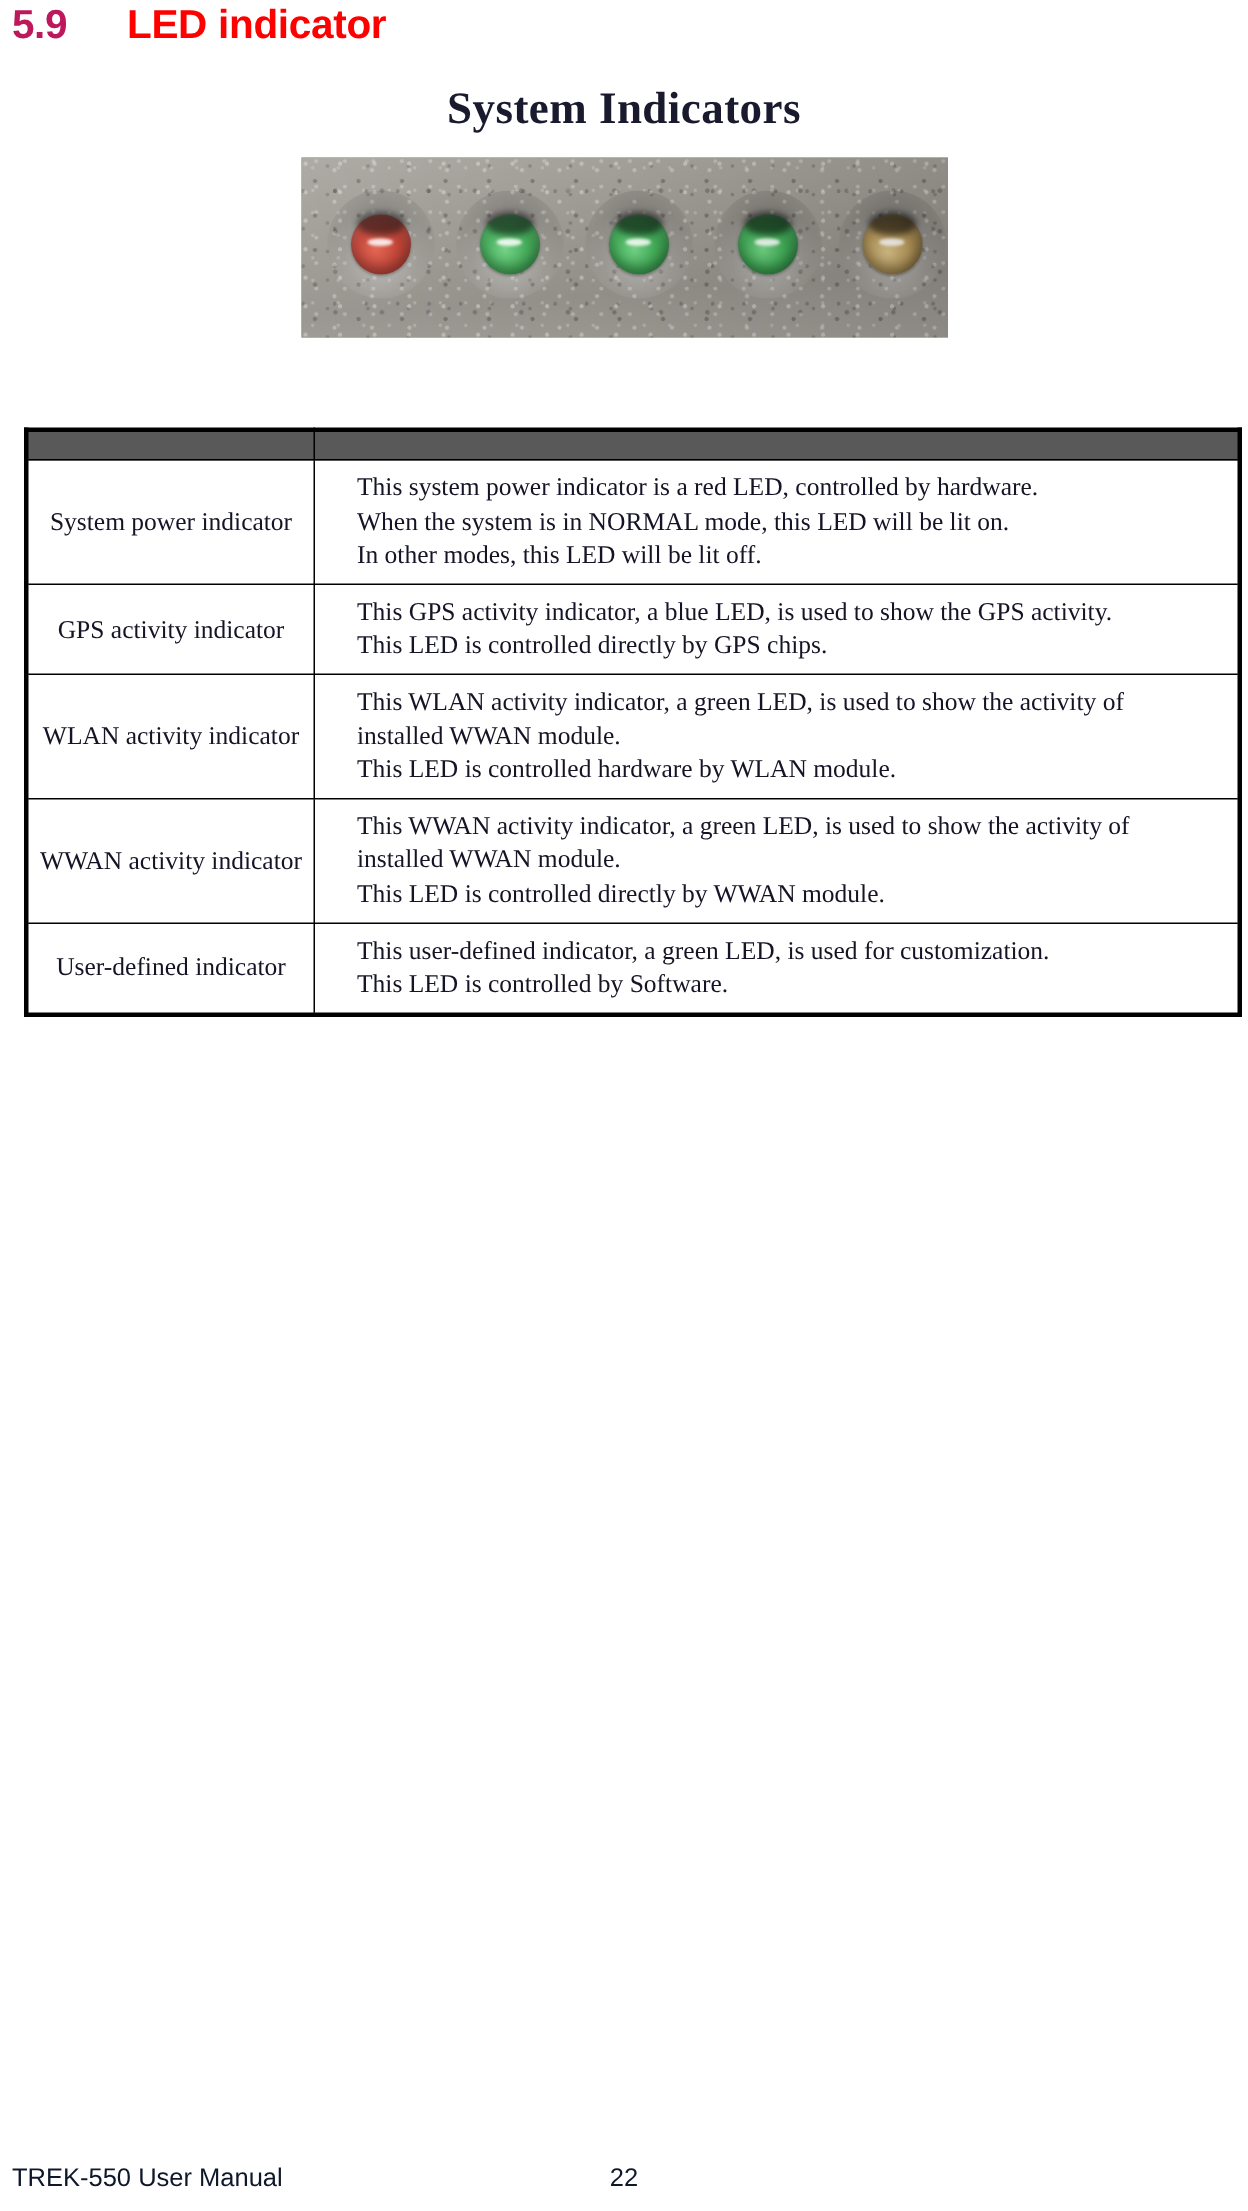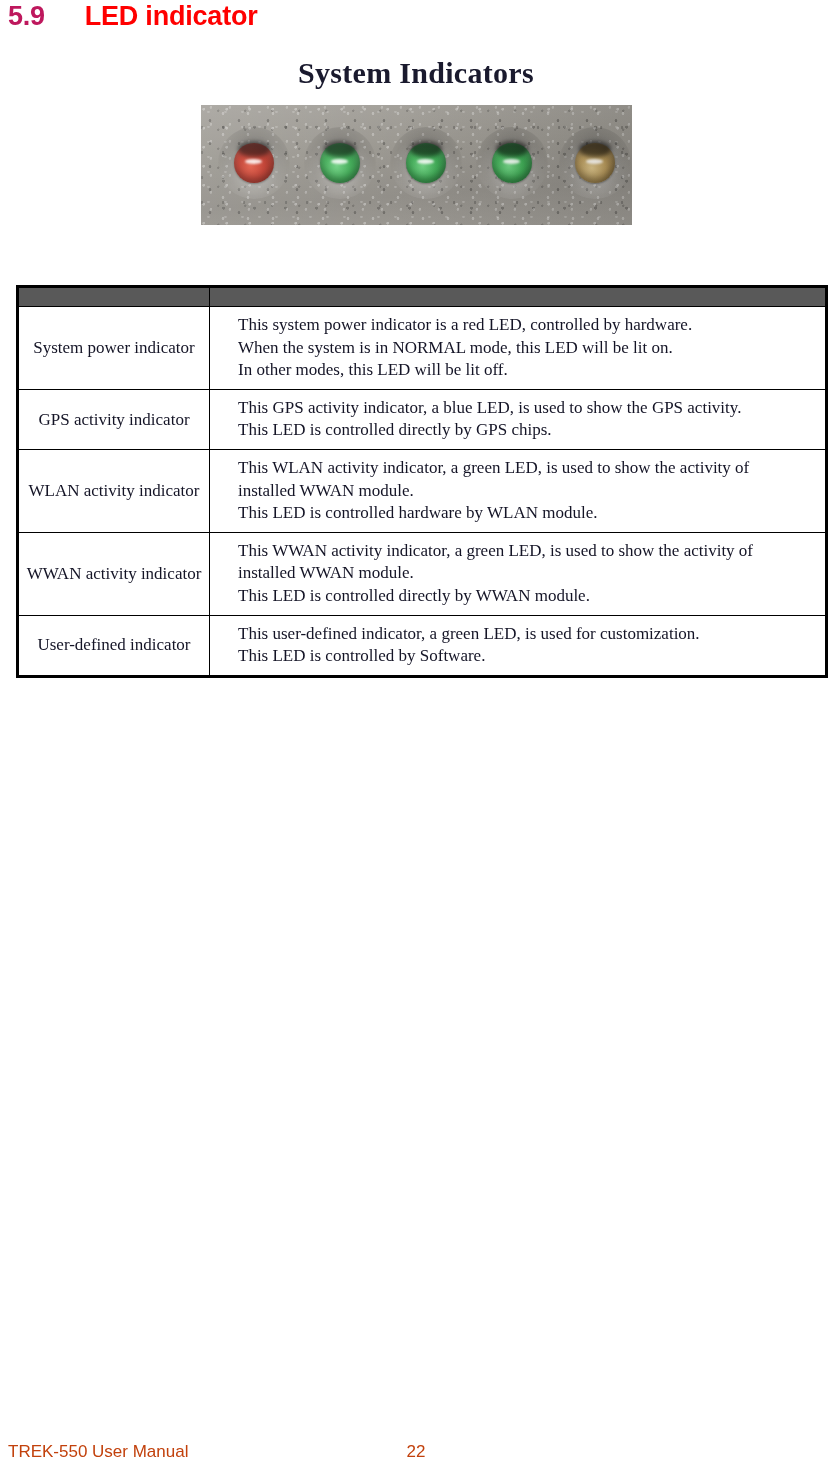--- a/index.html
+++ b/index.html
@@ -176,21 +176,21 @@
 
   
   .page-footer {
     position: absolute;
     left: 0;
     bottom: 10px;
     width: 832px;
     height: 22px;
     font-family: "Liberation Sans", sans-serif;
     font-size: 17px;
-    color: #c2410c;
+    color: #0f172a;
   }
   .footer-left {
     position: absolute;
     left: 8px;
     top: 0;
   }
   .footer-page {
     position: absolute;
     left: 0;
     top: 0;

